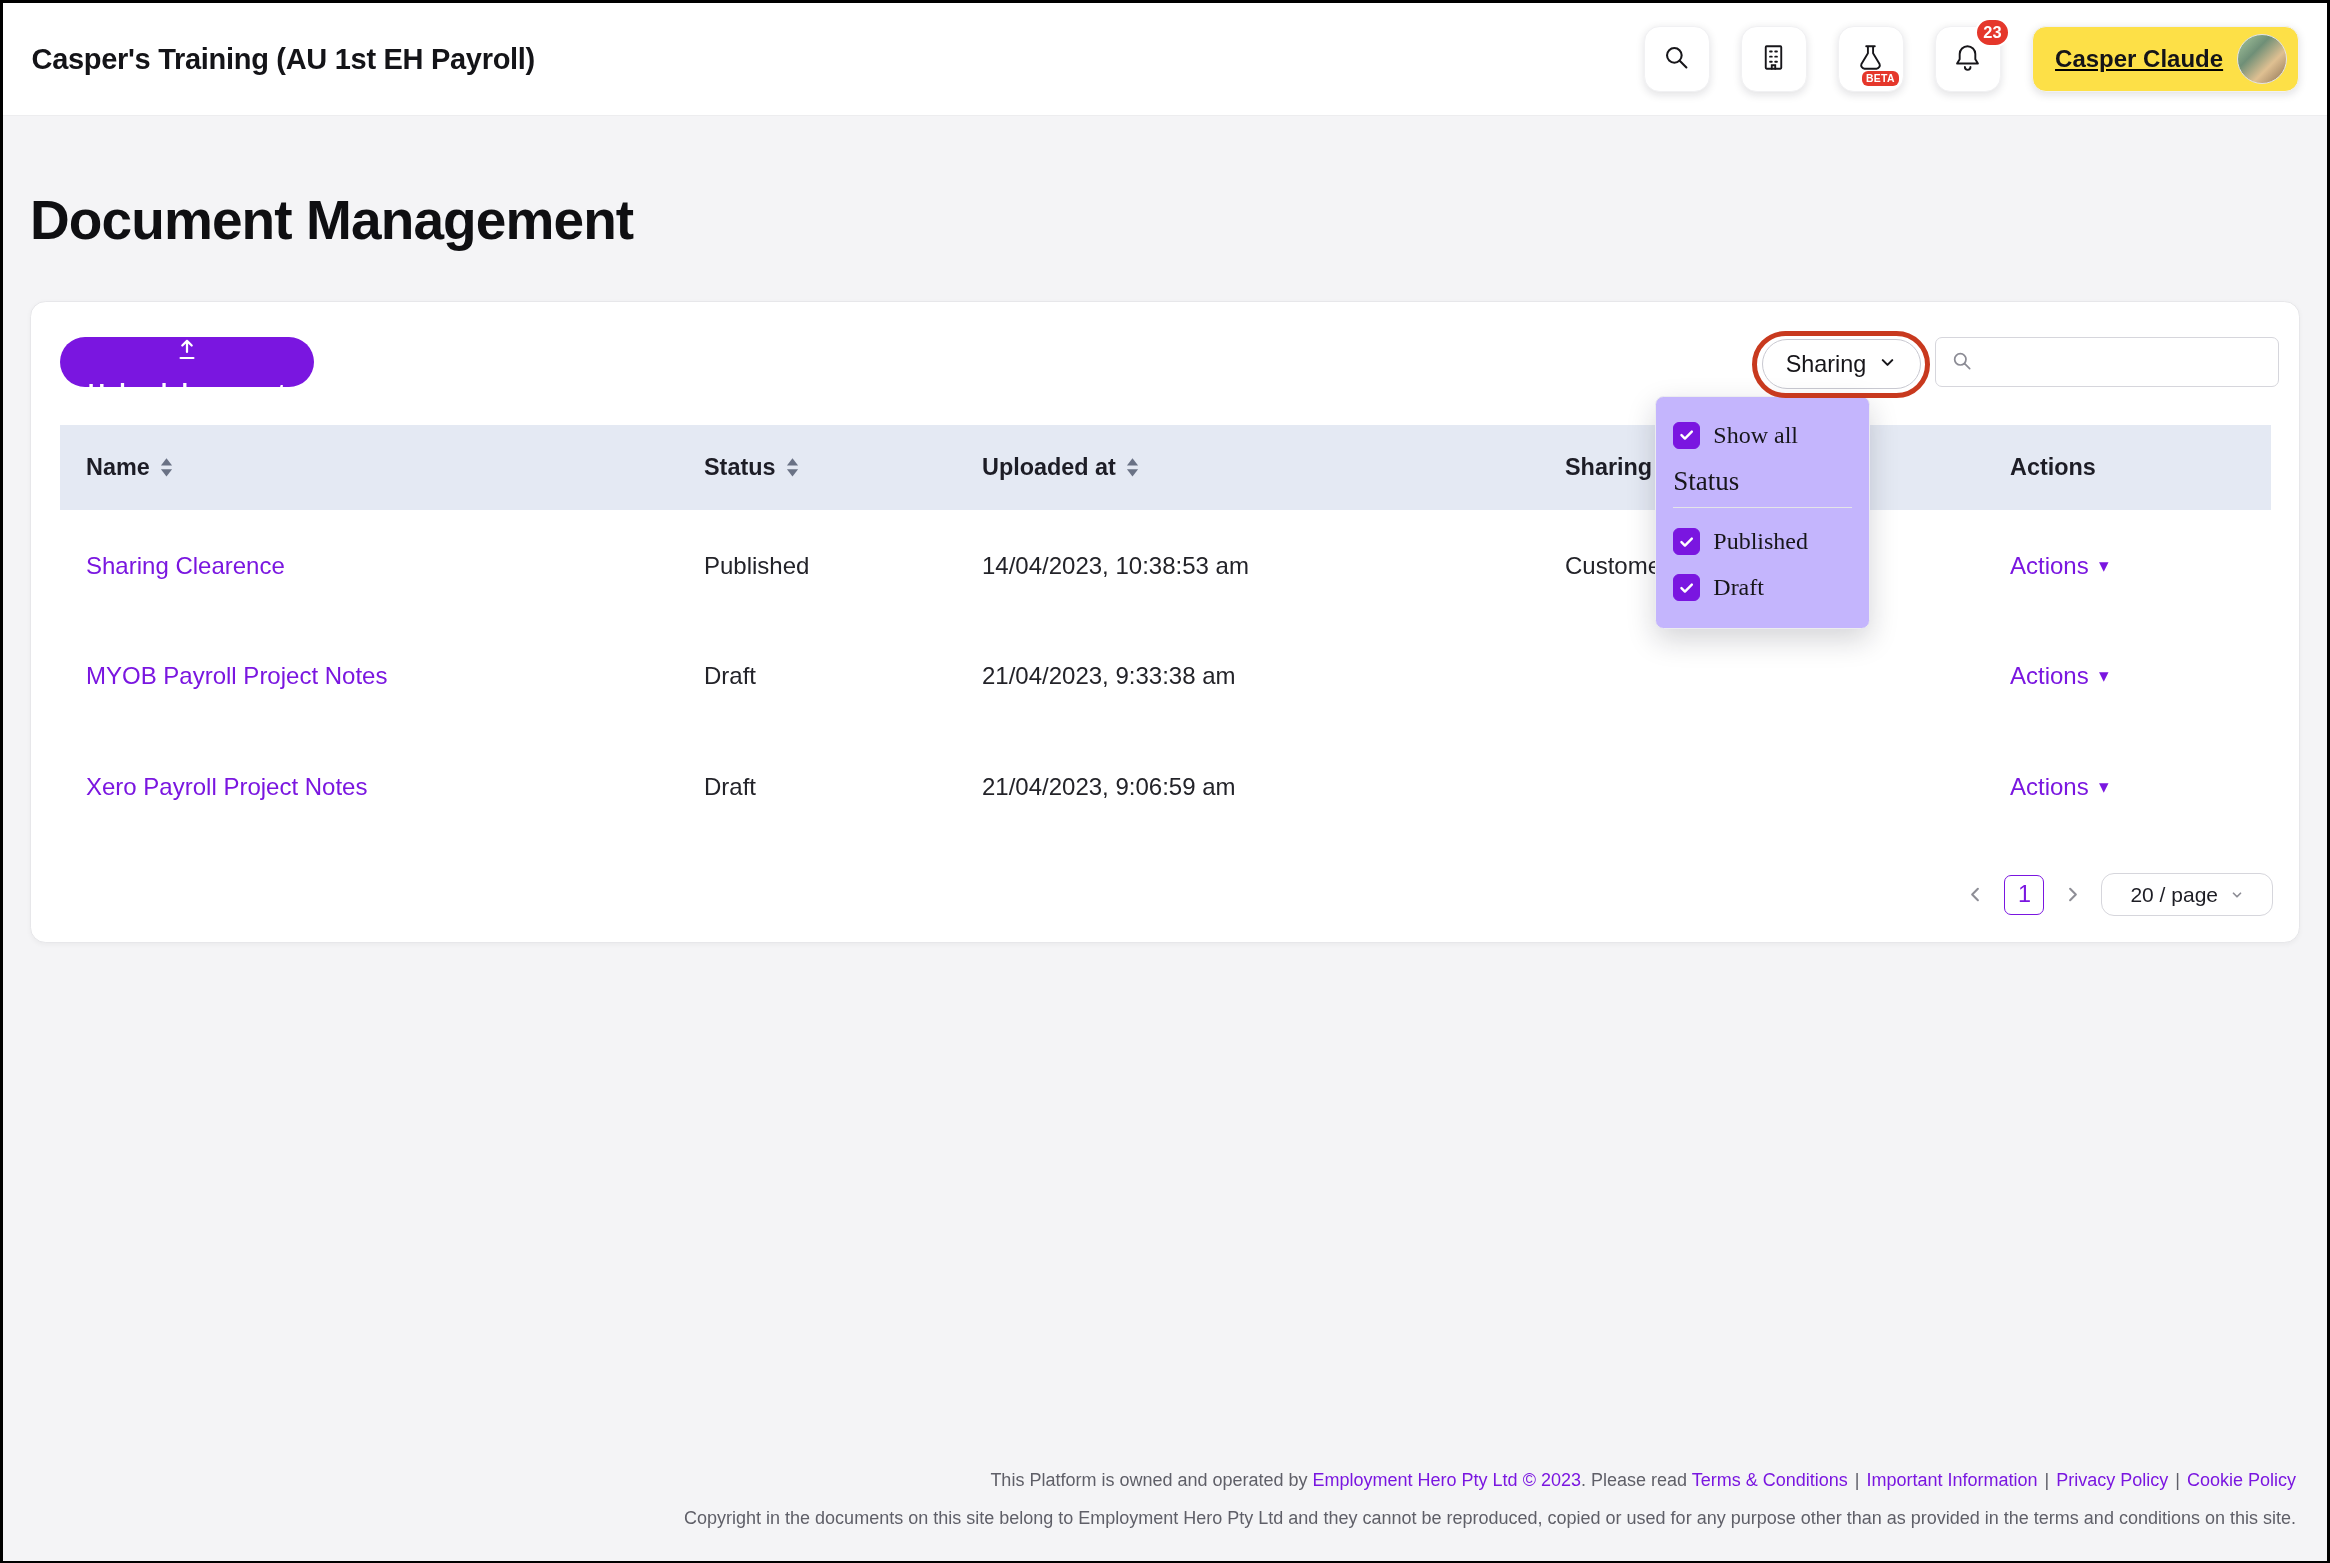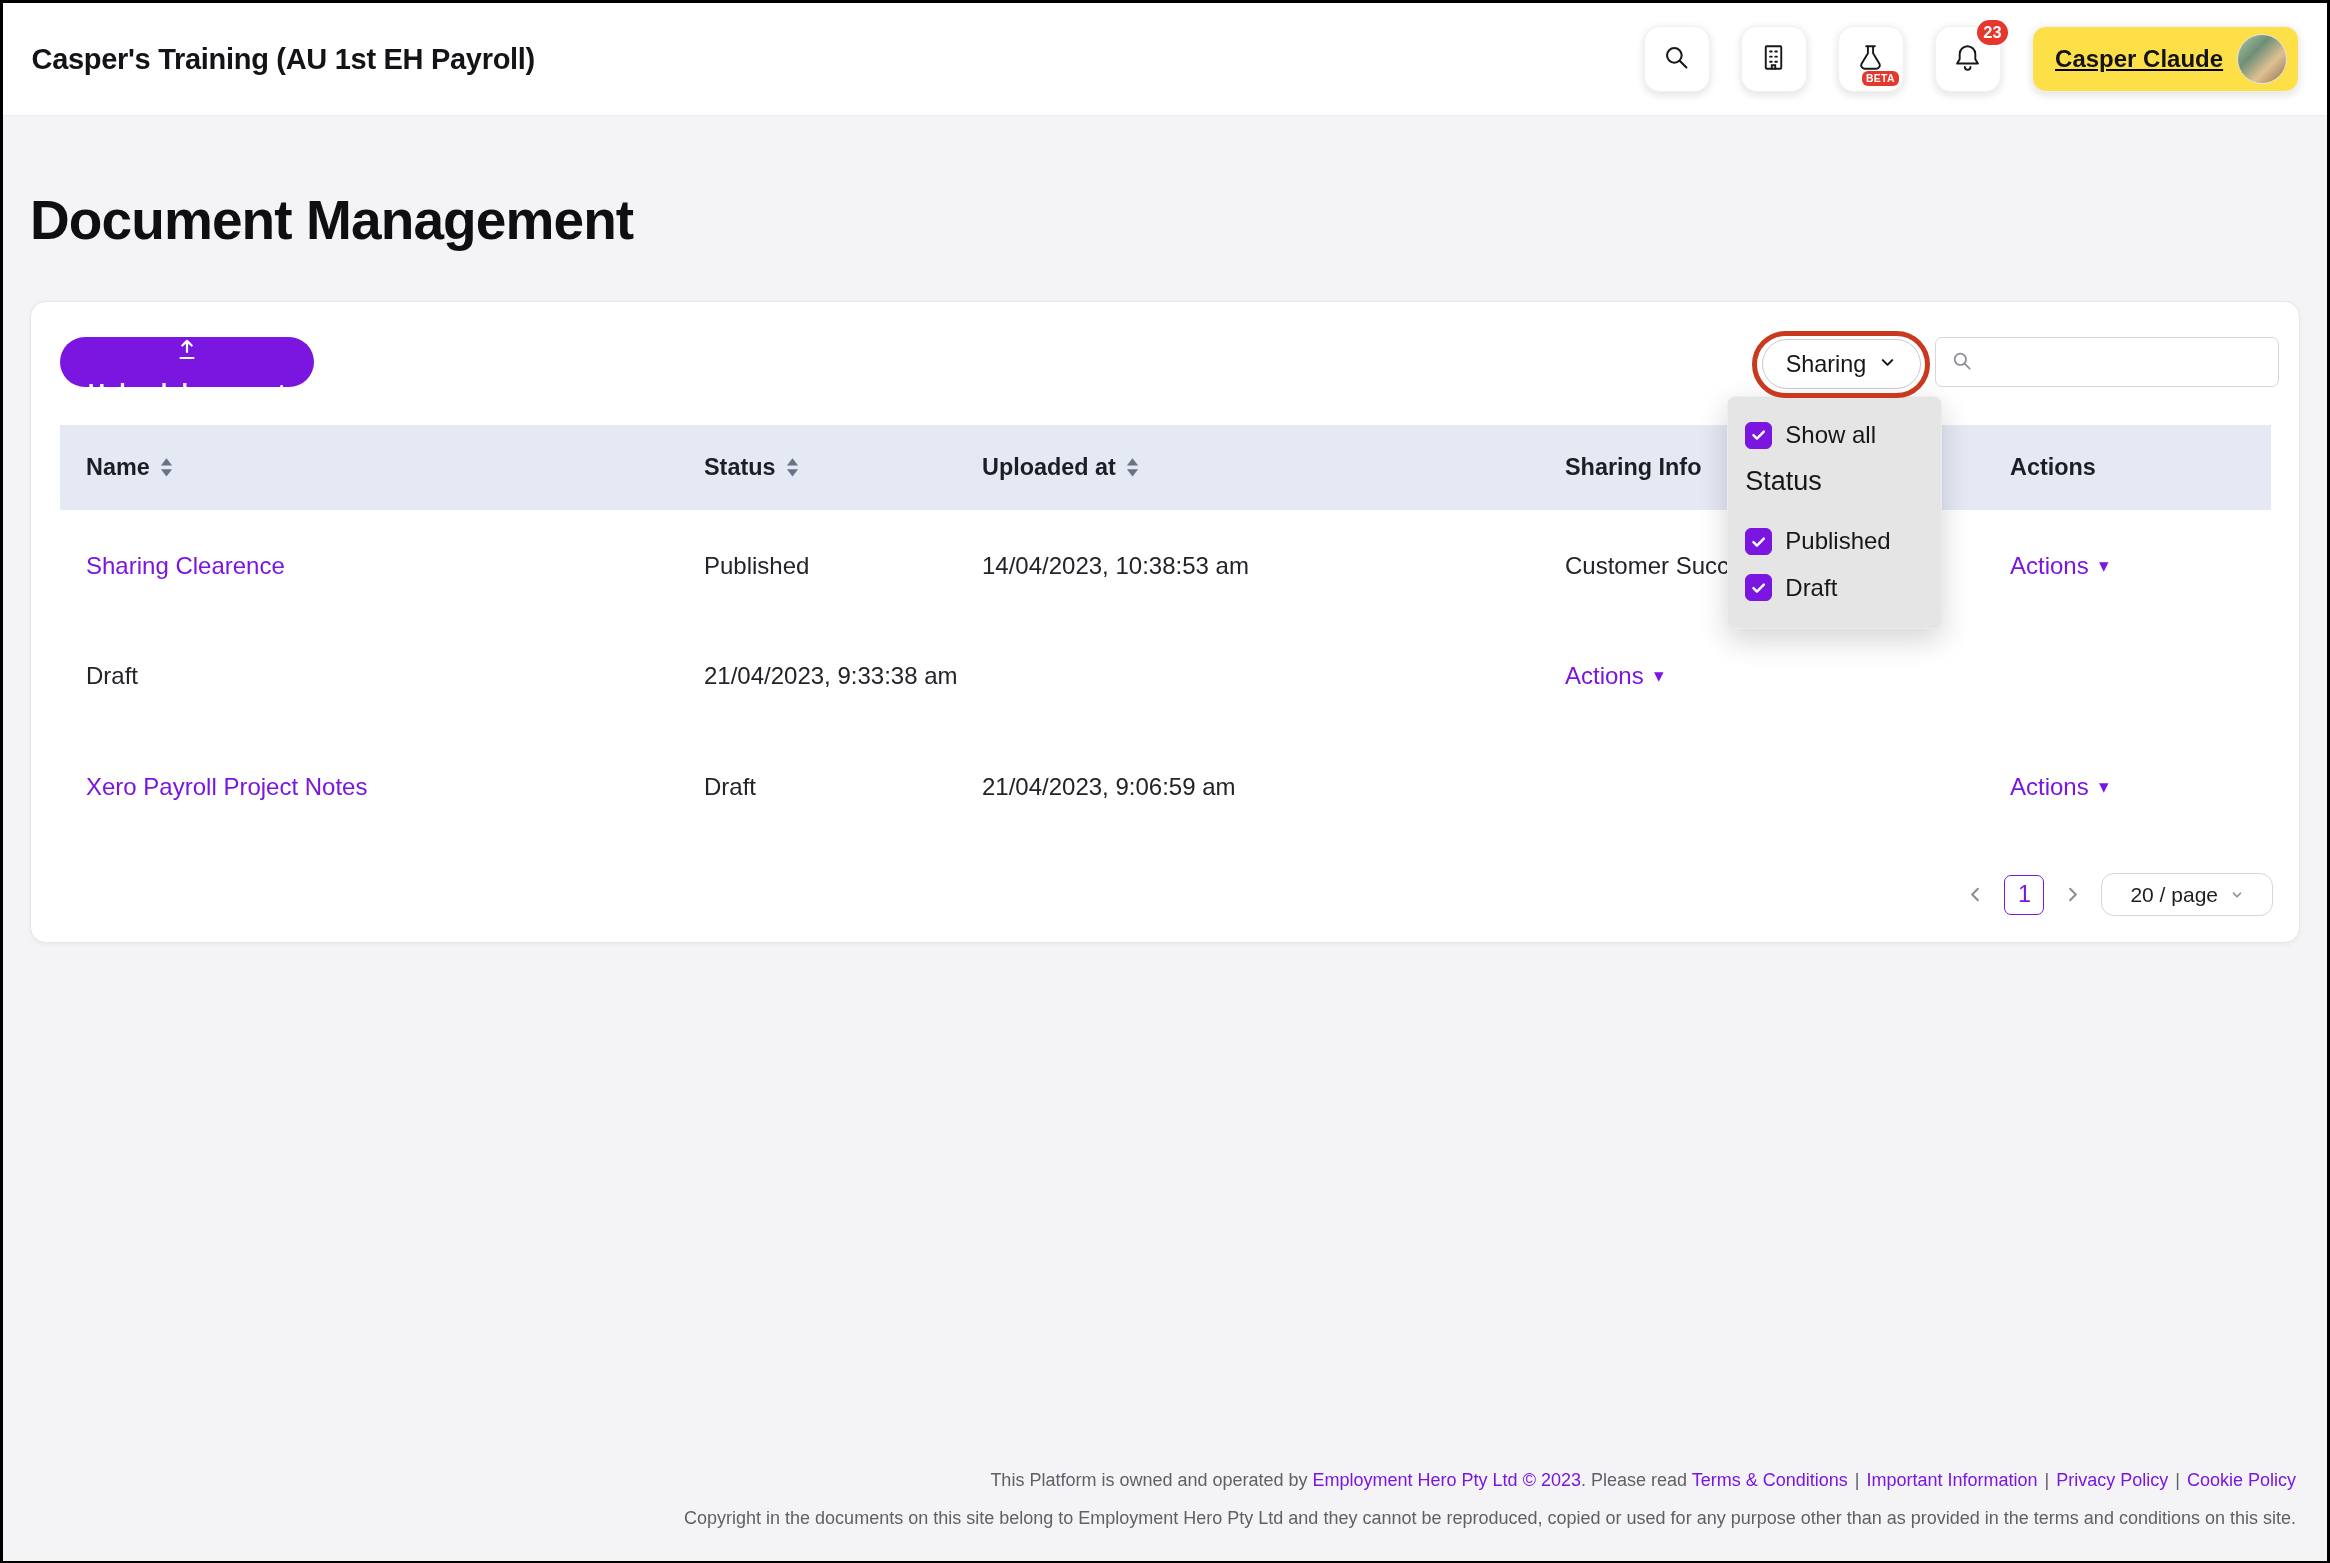--- a/index.html
+++ b/index.html
@@ -105,23 +105,23 @@
   }
   .row-0 { top:208px; } .row-1 { top:318px; } .row-2 { top:429px; }
   .doc-link { color:var(--accent,#7A16E0); text-decoration:none; cursor:pointer; }
   .actions-link {
     color:var(--accent,#7A16E0); display:inline-flex; align-items:center; gap:10.4px; cursor:pointer;
   }
   .caret { font-size:19px; line-height:1; }
 
   
   .filter-panel {
-    position:absolute; left:1696px; top:94px; width:215px; z-index:30;
-    background:#e5e5e5; border:0.9px solid #ececef; border-radius:8.6px;
-    box-shadow:0 10.4px 29px rgba(23,23,38,.18); padding:19px 17.3px 21px;
+    position:absolute; left:1624px; top:94px; width:215px; z-index:30;
+    background:#c4b5fd; border:0.9px solid #ececef; border-radius:8.6px;
+    box-shadow:0 10.4px 29px rgba(23,23,38,.18); padding:19px 17.3px 21px;font-family:Liberation Serif, serif;
   }
   .check-row { display:flex; align-items:center; gap:13px; cursor:pointer; min-height:38px; }
   .check-label { font-size:24px; color:#17161a; white-space:nowrap; }
   .checkbox {
     width:27px; height:27px; border-radius:6px; border:1.7px solid #c9c9d1; background:#fff;
     display:flex; align-items:center; justify-content:center; flex:0 0 auto;
   }
   .checkbox.checked { background:var(--accent,#7A16E0); border-color:var(--accent,#7A16E0); }
   .checkbox svg { display:none; }
   .checkbox.checked svg { display:block; }
@@ -284,20 +284,21 @@
       <div>Customer Success</div>
       <div>
         <span class="actions-link">
           <span>Actions</span>
           <span class="caret">▾</span>
         </span>
       </div>
     </div>
 
     <div class="trow row-1">
+      <div><a class="doc-link">MYOB Payroll Project Notes</a></div>
       <div>Draft</div>
       <div>21/04/2023, 9:33:38 am</div>
       <div></div>
       <div>
         <span class="actions-link">
           <span>Actions</span>
           <span class="caret">▾</span>
         </span>
       </div>
     </div>

